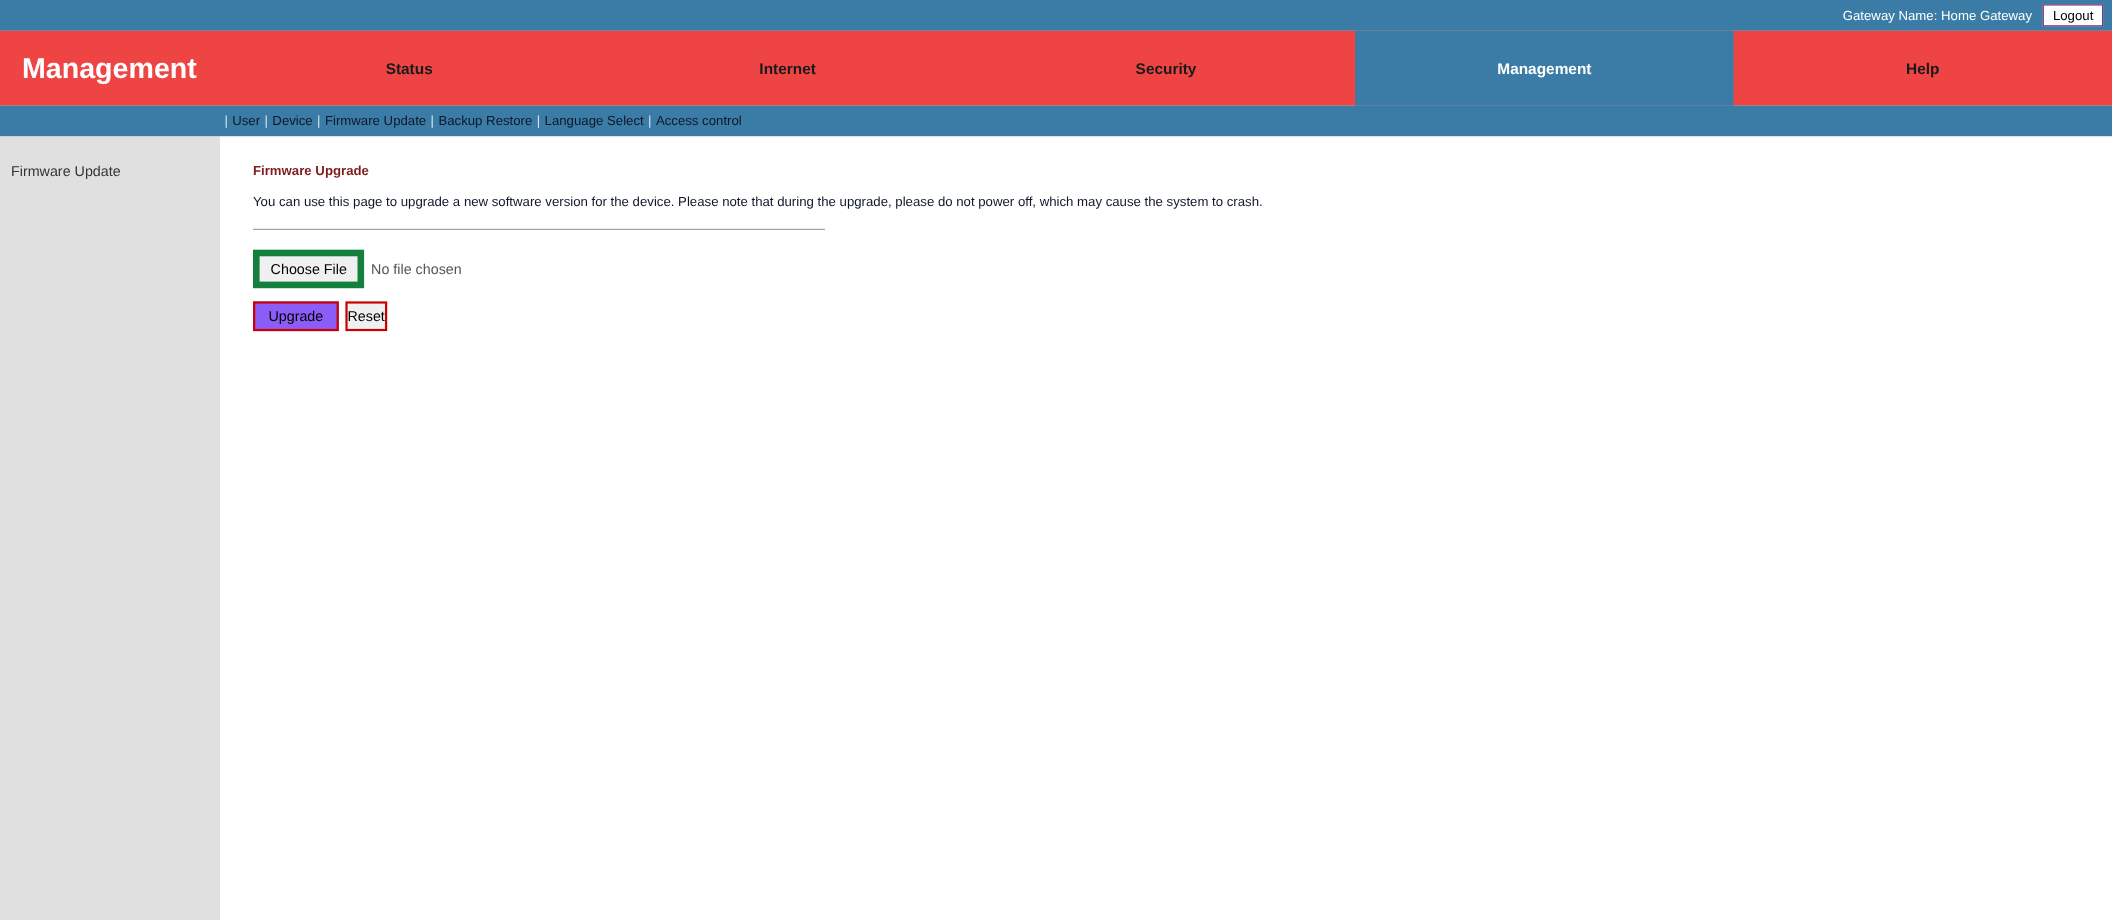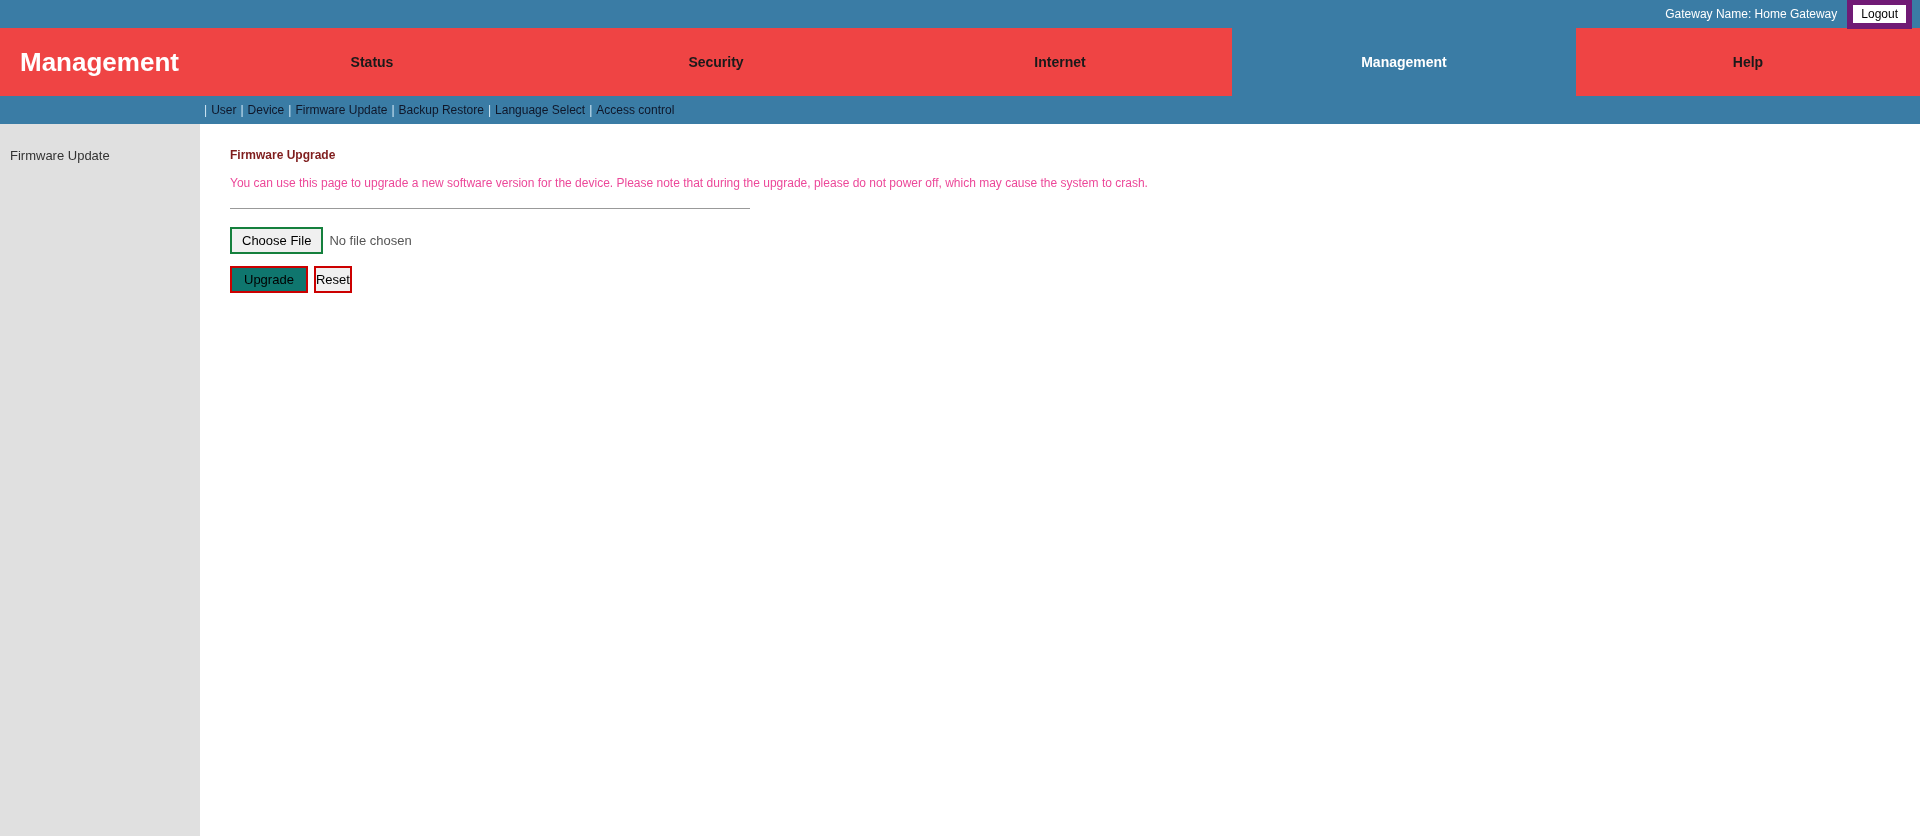--- a/index.html
+++ b/index.html
@@ -13,21 +13,21 @@
       align-items: center;
       justify-content: flex-end;
       padding-right: 8px;
       color: white;
       font-size: 12px;
       padding-left: 12px;
     }
     #top-bar .gateway-name { margin-right: 10px; }
     #logout-button {
       background: white;
-      border: 6px solid #701a75;
+      border: 1px solid #701a75;
       padding: 2px 8px;
       cursor: pointer;
       font-size: 12px;
     }
 
     
     #header {
       background: #ef4444;
       display: flex;
       align-items: center;
@@ -111,21 +111,21 @@
 
     #page-title {
       font-size: 12px;
       font-weight: bold;
       margin-bottom: 12px;
       color: #7f1d1d;
     }
 
     #description {
       font-size: 12px;
-      color: #ec4899;
+      color: #0f172a;
       margin-bottom: 16px;
       line-height: 1.5;
     }
 
     #divider {
       border: none;
       border-top: 1px solid #999;
       width: 520px;
       margin-bottom: 18px;
     }
@@ -134,42 +134,42 @@
     #file-area {
       display: flex;
       align-items: center;
       margin-bottom: 12px;
     }
 
     #choose-file-label {
       display: inline-flex;
       align-items: center;
       justify-content: center;
-      border: 2px solid #15803d;
+      border: 6px solid #15803d;
       background: #f0f0f0;
       padding: 4px 10px;
       cursor: pointer;
       font-size: 13px;
       margin-right: 6px;
     }
 
     #file-chosen-text {
       font-size: 13px;
       color: #555;
     }
 
     
     #action-buttons {
       display: flex;
       gap: 6px;
     }
 
     #upgrade-button {
       border: 2px solid #cc0000;
-      background: #0f766e;
+      background: #8b5cf6;
       padding: 4px 12px;
       cursor: pointer;
       font-size: 13px;
     }
 
     #reset-button {
       border: 2px solid #cc0000;
       background: #f0f0f0;
       padding: 4px 0;
       cursor: pointer;
@@ -181,22 +181,22 @@
 
 <div id="top-bar">
   <span class="gateway-name">Gateway Name: Home Gateway</span>
   <button id="logout-button">Logout</button>
 </div>
 
 <div id="header">
   <div id="brand-title">Management</div>
   <nav id="main-nav">
     <div class="nav-item">Status</div>
+    <div class="nav-item">Internet</div>
     <div class="nav-item">Security</div>
-    <div class="nav-item">Internet</div>
     <div class="nav-item active">Management</div>
     <div class="nav-item">Help</div>
   </nav>
 </div>
 
 <div id="sub-nav">
   <span class="sub-nav-sep">|</span>
   <a class="sub-nav-item">User</a>
   <span class="sub-nav-sep">|</span>
   <a class="sub-nav-item">Device</a>

